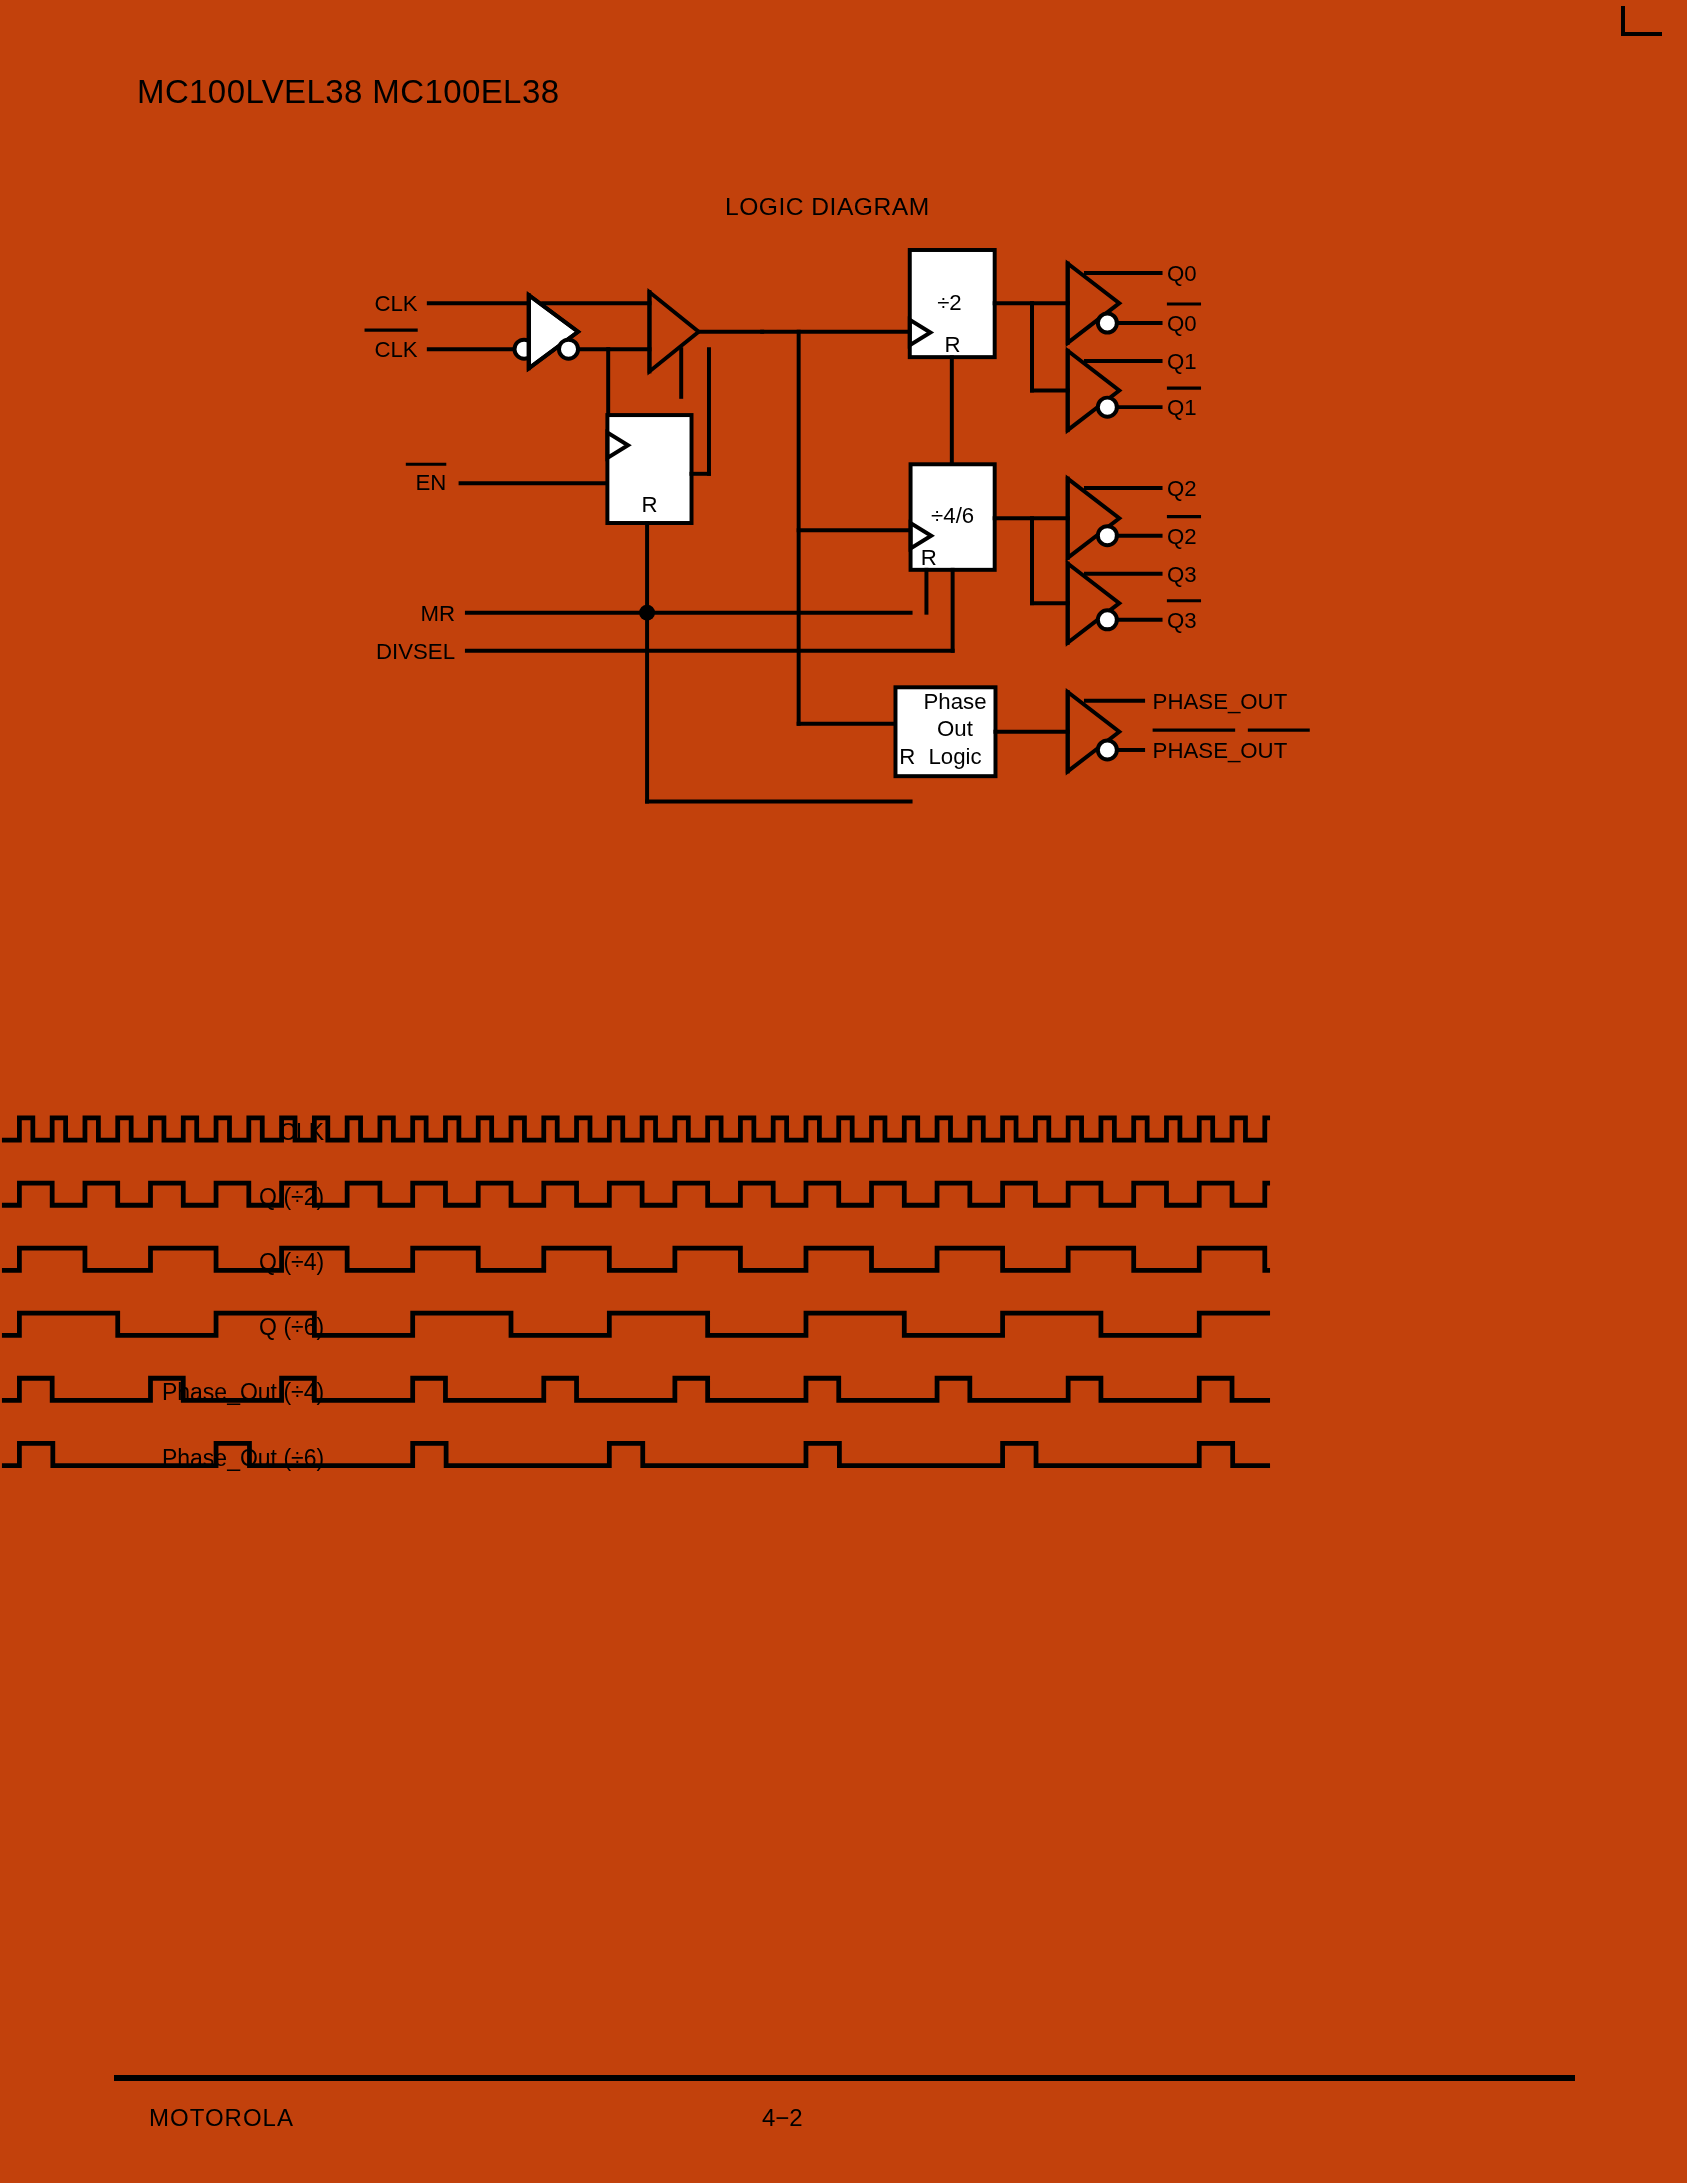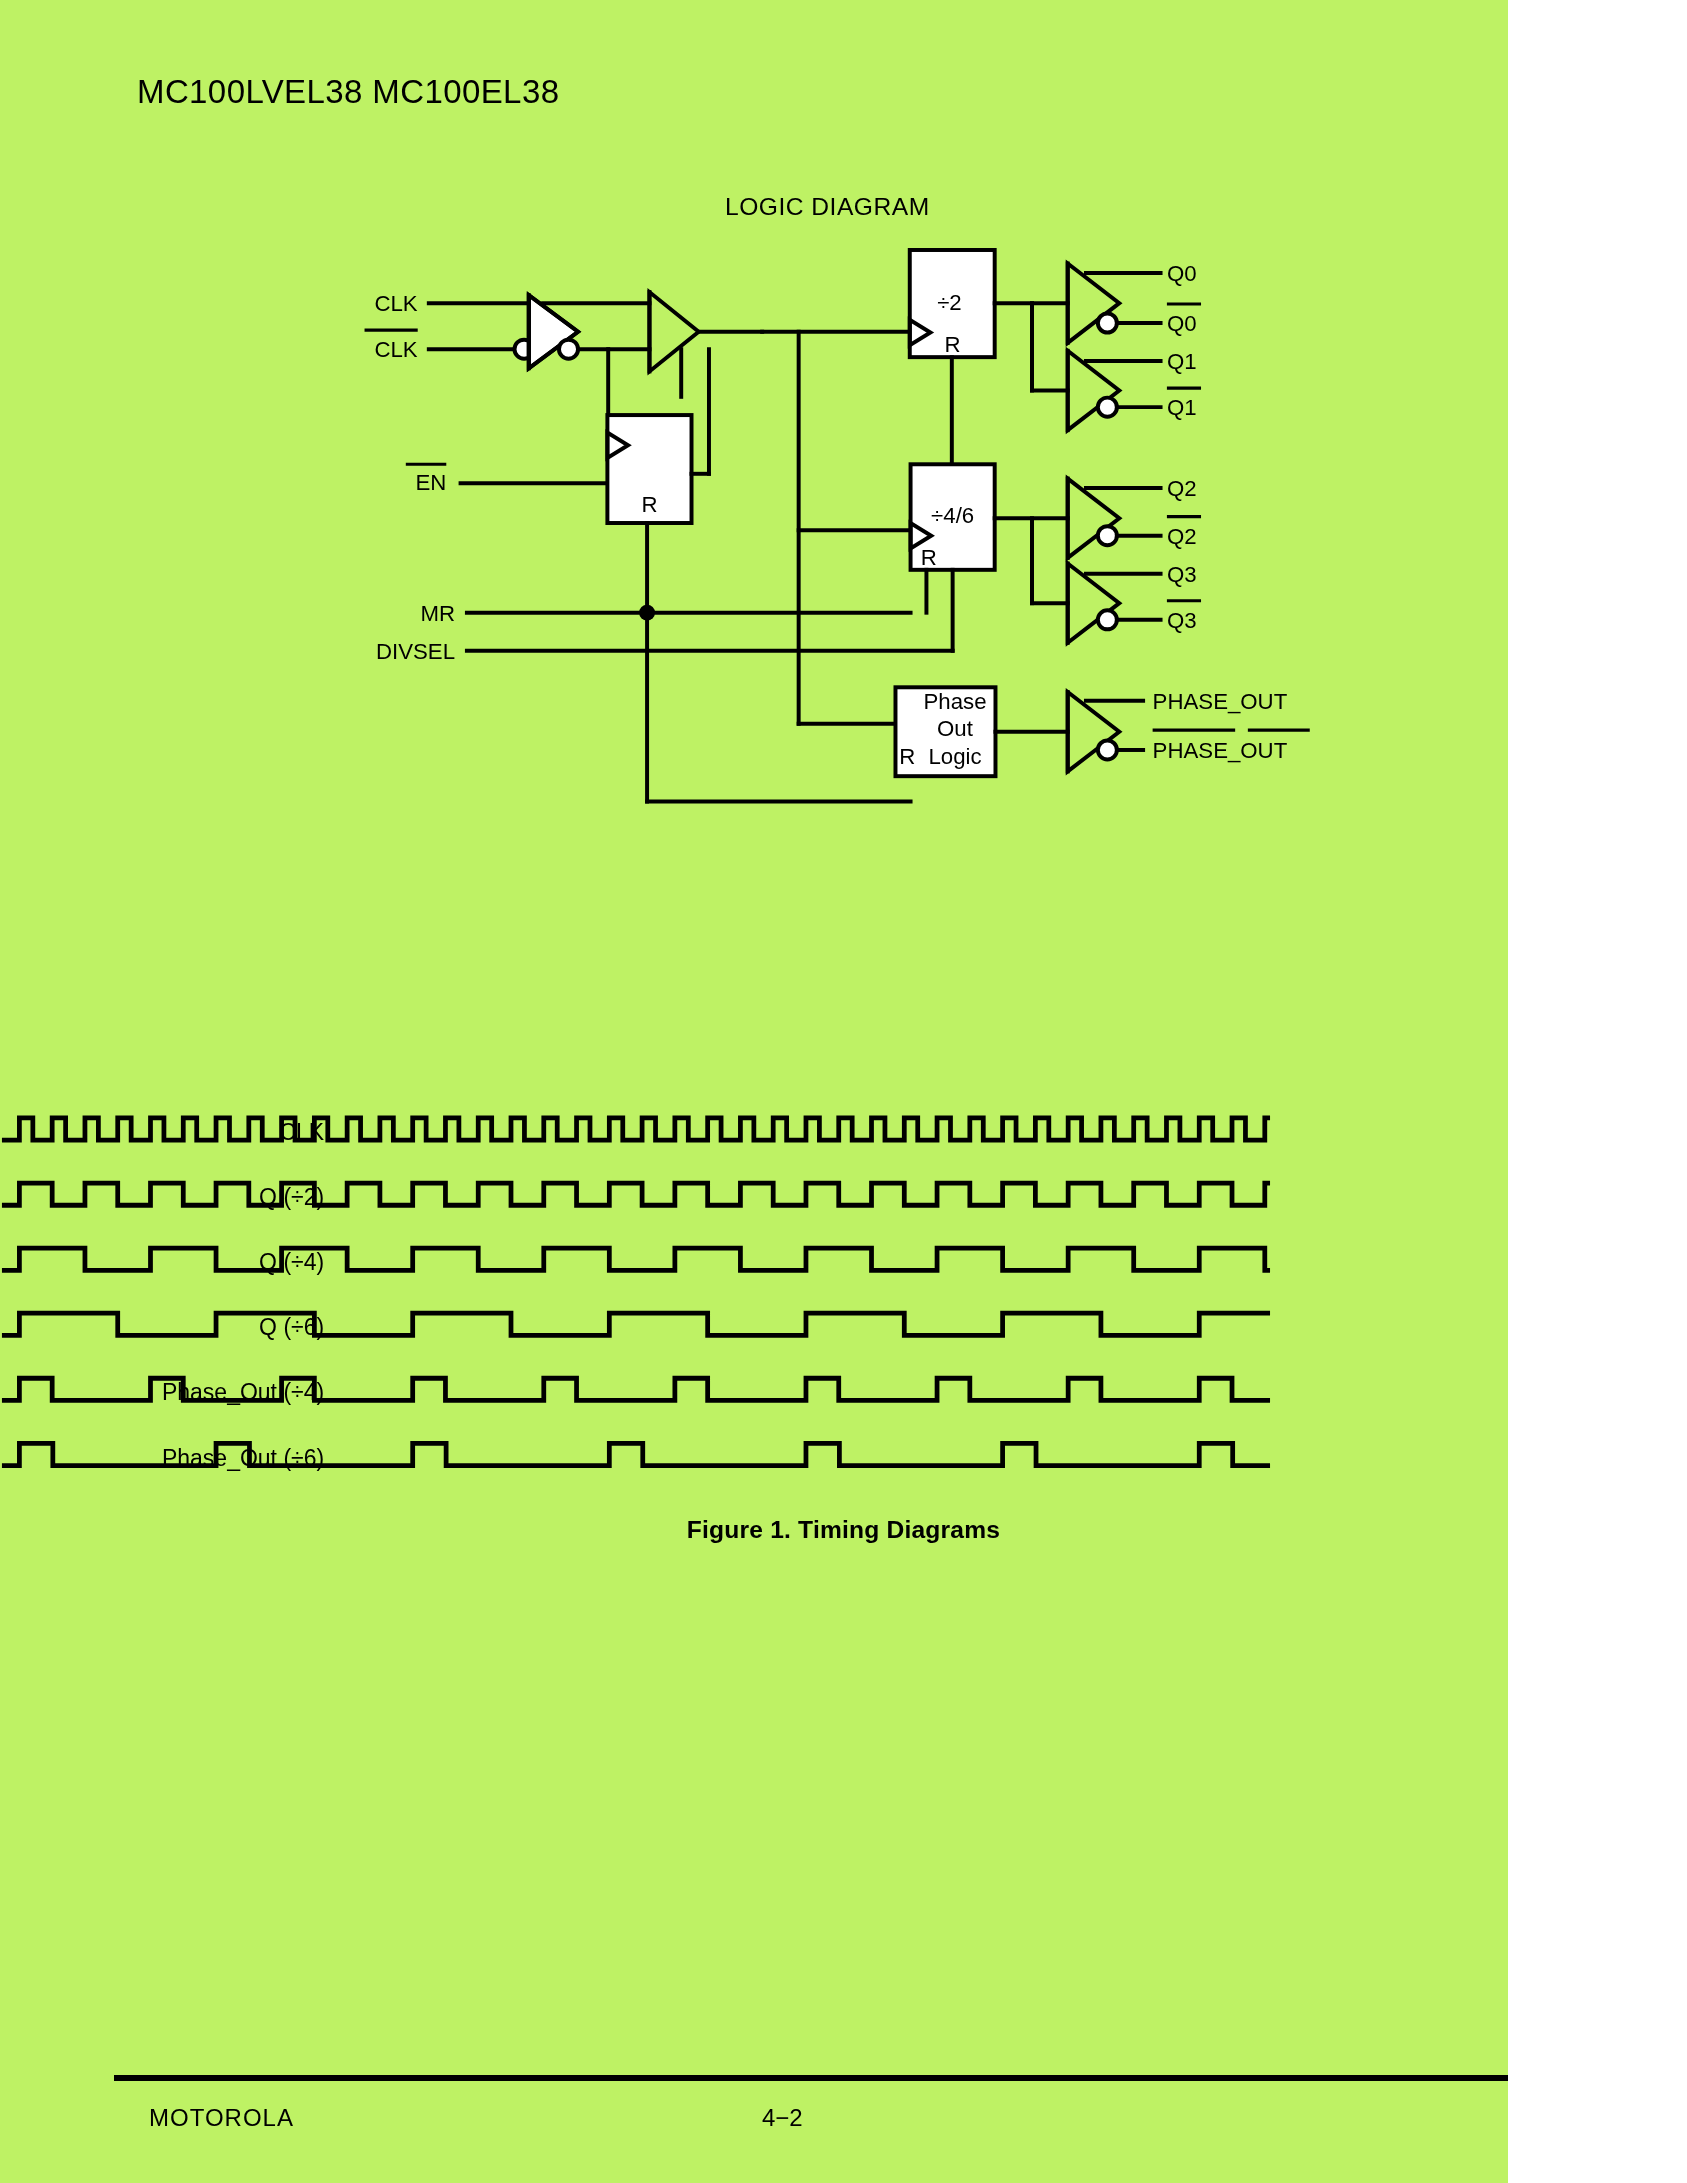--- a/index.html
+++ b/index.html
@@ -7,23 +7,23 @@
     margin: 0;
     padding: 0;
     background: #ffffff;
   }
   body {
     font-family: "Liberation Sans", sans-serif;
     color: #000000;
   }
   #page {
     position: relative;
-    width: 1508px;
+    width: 1687px;
     height: 2183px;
-    background: #bef264;
+    background: #c2410c;
     overflow: hidden;
   }
 
   
   .crop-mark {
     position: absolute;
     border-color: #000000;
     border-style: solid;
   }
   #crop-tr {
@@ -319,20 +319,19 @@
     <text class="wave-label" x="408" y="506">Phase_Out (÷6)</text>
 
     <path class="wave" id="wave-clk" d="M 2 96 L 24 96 L 24 68 L 40.93299999999999 68 L 40.93299999999999 96 L 65.3 96 L 65.3 68 L 82.23299999999999 68 L 82.23299999999999 96 L 106.6 96 L 106.6 68 L 123.53299999999999 68 L 123.53299999999999 96 L 147.89999999999998 96 L 147.89999999999998 68 L 164.83299999999997 68 L 164.83299999999997 96 L 189.2 96 L 189.2 68 L 206.13299999999998 68 L 206.13299999999998 96 L 230.5 96 L 230.5 68 L 247.433 68 L 247.433 96 L 271.8 96 L 271.8 68 L 288.733 68 L 288.733 96 L 313.1 96 L 313.1 68 L 330.033 68 L 330.033 96 L 354.40000000000003 96 L 354.40000000000003 68 L 371.333 68 L 371.333 96 L 395.70000000000005 96 L 395.70000000000005 68 L 412.63300000000004 68 L 412.63300000000004 96 L 437.00000000000006 96 L 437.00000000000006 68 L 453.93300000000005 68 L 453.93300000000005 96 L 478.30000000000007 96 L 478.30000000000007 68 L 495.23300000000006 68 L 495.23300000000006 96 L 519.6 96 L 519.6 68 L 536.533 68 L 536.533 96 L 560.9 96 L 560.9 68 L 577.833 68 L 577.833 96 L 602.1999999999999 96 L 602.1999999999999 68 L 619.1329999999999 68 L 619.1329999999999 96 L 643.4999999999999 96 L 643.4999999999999 68 L 660.4329999999999 68 L 660.4329999999999 96 L 684.7999999999998 96 L 684.7999999999998 68 L 701.7329999999998 68 L 701.7329999999998 96 L 726.0999999999998 96 L 726.0999999999998 68 L 743.0329999999998 68 L 743.0329999999998 96 L 767.3999999999997 96 L 767.3999999999997 68 L 784.3329999999997 68 L 784.3329999999997 96 L 808.6999999999997 96 L 808.6999999999997 68 L 825.6329999999997 68 L 825.6329999999997 96 L 849.9999999999997 96 L 849.9999999999997 68 L 866.9329999999997 68 L 866.9329999999997 96 L 891.2999999999996 96 L 891.2999999999996 68 L 908.2329999999996 68 L 908.2329999999996 96 L 932.5999999999996 96 L 932.5999999999996 68 L 949.5329999999996 68 L 949.5329999999996 96 L 973.8999999999995 96 L 973.8999999999995 68 L 990.8329999999995 68 L 990.8329999999995 96 L 1015.1999999999995 96 L 1015.1999999999995 68 L 1032.1329999999996 68 L 1032.1329999999996 96 L 1056.4999999999995 96 L 1056.4999999999995 68 L 1073.4329999999995 68 L 1073.4329999999995 96 L 1097.7999999999995 96 L 1097.7999999999995 68 L 1114.7329999999995 68 L 1114.7329999999995 96 L 1139.0999999999995 96 L 1139.0999999999995 68 L 1156.0329999999994 68 L 1156.0329999999994 96 L 1180.3999999999994 96 L 1180.3999999999994 68 L 1197.3329999999994 68 L 1197.3329999999994 96 L 1221.6999999999994 96 L 1221.6999999999994 68 L 1238.6329999999994 68 L 1238.6329999999994 96 L 1262.9999999999993 96 L 1262.9999999999993 68 L 1279.9329999999993 68 L 1279.9329999999993 96 L 1304.2999999999993 96 L 1304.2999999999993 68 L 1321.2329999999993 68 L 1321.2329999999993 96 L 1345.5999999999992 96 L 1345.5999999999992 68 L 1362.5329999999992 68 L 1362.5329999999992 96 L 1386.8999999999992 96 L 1386.8999999999992 68 L 1403.8329999999992 68 L 1403.8329999999992 96 L 1428.1999999999991 96 L 1428.1999999999991 68 L 1445.1329999999991 68 L 1445.1329999999991 96 L 1469.499999999999 96 L 1469.499999999999 68 L 1486.432999999999 68 L 1486.432999999999 96 L 1510.799999999999 96 L 1510.799999999999 68 L 1527.732999999999 68 L 1527.732999999999 96 L 1552.099999999999 96 L 1552.099999999999 68 L 1569.032999999999 68 L 1569.032999999999 96 L 1593.399999999999 96 L 1593.399999999999 68 L 1600 68"></path>
     <path class="wave" id="wave-q-div2" d="M 2 178 L 24 178 L 24 150 L 65.3 150 L 65.3 178 L 106.6 178 L 106.6 150 L 147.89999999999998 150 L 147.89999999999998 178 L 189.2 178 L 189.2 150 L 230.5 150 L 230.5 178 L 271.79999999999995 178 L 271.79999999999995 150 L 313.09999999999997 150 L 313.09999999999997 178 L 354.4 178 L 354.4 150 L 395.7 150 L 395.7 178 L 437 178 L 437 150 L 478.3 150 L 478.3 178 L 519.6 178 L 519.6 150 L 560.9 150 L 560.9 178 L 602.2 178 L 602.2 150 L 643.5 150 L 643.5 178 L 684.8000000000001 178 L 684.8000000000001 150 L 726.1 150 L 726.1 178 L 767.4000000000001 178 L 767.4000000000001 150 L 808.7 150 L 808.7 178 L 850.0000000000001 178 L 850.0000000000001 150 L 891.3000000000001 150 L 891.3000000000001 178 L 932.6000000000001 178 L 932.6000000000001 150 L 973.9000000000001 150 L 973.9000000000001 178 L 1015.2000000000002 178 L 1015.2000000000002 150 L 1056.5000000000002 150 L 1056.5000000000002 178 L 1097.8000000000002 178 L 1097.8000000000002 150 L 1139.1000000000001 150 L 1139.1000000000001 178 L 1180.4 178 L 1180.4 150 L 1221.7 150 L 1221.7 178 L 1263 178 L 1263 150 L 1304.3 150 L 1304.3 178 L 1345.6 178 L 1345.6 150 L 1386.8999999999999 150 L 1386.8999999999999 178 L 1428.1999999999998 178 L 1428.1999999999998 150 L 1469.4999999999998 150 L 1469.4999999999998 178 L 1510.7999999999997 178 L 1510.7999999999997 150 L 1552.0999999999997 150 L 1552.0999999999997 178 L 1593.3999999999996 178 L 1593.3999999999996 150 L 1600 150"></path>
     <path class="wave" id="wave-q-div4" d="M 2 260 L 24 260 L 24 232 L 106.6 232 L 106.6 260 L 189.2 260 L 189.2 232 L 271.79999999999995 232 L 271.79999999999995 260 L 354.4 260 L 354.4 232 L 437 232 L 437 260 L 519.5999999999999 260 L 519.5999999999999 232 L 602.1999999999999 232 L 602.1999999999999 260 L 684.8 260 L 684.8 232 L 767.4 232 L 767.4 260 L 850 260 L 850 232 L 932.6 232 L 932.6 260 L 1015.2 260 L 1015.2 232 L 1097.8 232 L 1097.8 260 L 1180.4 260 L 1180.4 232 L 1263 232 L 1263 260 L 1345.6000000000001 260 L 1345.6000000000001 232 L 1428.2 232 L 1428.2 260 L 1510.8000000000002 260 L 1510.8000000000002 232 L 1593.4 232 L 1593.4 260 L 1600 260"></path>
     <path class="wave" id="wave-q-div6" d="M 2 342 L 24 342 L 24 314 L 147.89999999999998 314 L 147.89999999999998 342 L 271.79999999999995 342 L 271.79999999999995 314 L 395.69999999999993 314 L 395.69999999999993 342 L 519.5999999999999 342 L 519.5999999999999 314 L 643.4999999999999 314 L 643.4999999999999 342 L 767.3999999999999 342 L 767.3999999999999 314 L 891.2999999999998 314 L 891.2999999999998 342 L 1015.1999999999998 342 L 1015.1999999999998 314 L 1139.1 314 L 1139.1 342 L 1262.9999999999998 342 L 1262.9999999999998 314 L 1386.8999999999999 314 L 1386.8999999999999 342 L 1510.7999999999997 342 L 1510.7999999999997 314 L 1600 314"></path>
     <path class="wave" id="wave-phase-out-div4" d="M 2 424 L 24 424 L 24 396 L 65.3 396 L 65.3 424 L 189.2 424 L 189.2 396 L 230.5 396 L 230.5 424 L 354.4 424 L 354.4 396 L 395.7 396 L 395.7 424 L 519.5999999999999 424 L 519.5999999999999 396 L 560.8999999999999 396 L 560.8999999999999 424 L 684.8 424 L 684.8 396 L 726.0999999999999 396 L 726.0999999999999 424 L 850 424 L 850 396 L 891.3 396 L 891.3 424 L 1015.2 424 L 1015.2 396 L 1056.5 396 L 1056.5 424 L 1180.4 424 L 1180.4 396 L 1221.7 396 L 1221.7 424 L 1345.6000000000001 424 L 1345.6000000000001 396 L 1386.9 396 L 1386.9 424 L 1510.8000000000002 424 L 1510.8000000000002 396 L 1552.1000000000001 396 L 1552.1000000000001 424 L 1600 424"></path>
     <path class="wave" id="wave-phase-out-div6" d="M 2 506 L 24 506 L 24 478 L 66.126 478 L 66.126 506 L 271.79999999999995 506 L 271.79999999999995 478 L 313.92599999999993 478 L 313.92599999999993 506 L 519.5999999999999 506 L 519.5999999999999 478 L 561.7259999999999 478 L 561.7259999999999 506 L 767.3999999999999 506 L 767.3999999999999 478 L 809.5259999999998 478 L 809.5259999999998 506 L 1015.1999999999998 506 L 1015.1999999999998 478 L 1057.3259999999998 478 L 1057.3259999999998 506 L 1262.9999999999998 506 L 1262.9999999999998 478 L 1305.1259999999997 478 L 1305.1259999999997 506 L 1510.7999999999997 506 L 1510.7999999999997 478 L 1552.9259999999997 478 L 1552.9259999999997 506 L 1600 506"></path>
   </svg>
 
-  <div id="figure-caption">Figure 1. Timing Diagrams</div>
 
   <div id="footer-rule"></div>
   <div id="footer-brand">MOTOROLA</div>
   <div id="footer-page">4−2</div>
 
 </div>
 
 
 </body></html>

